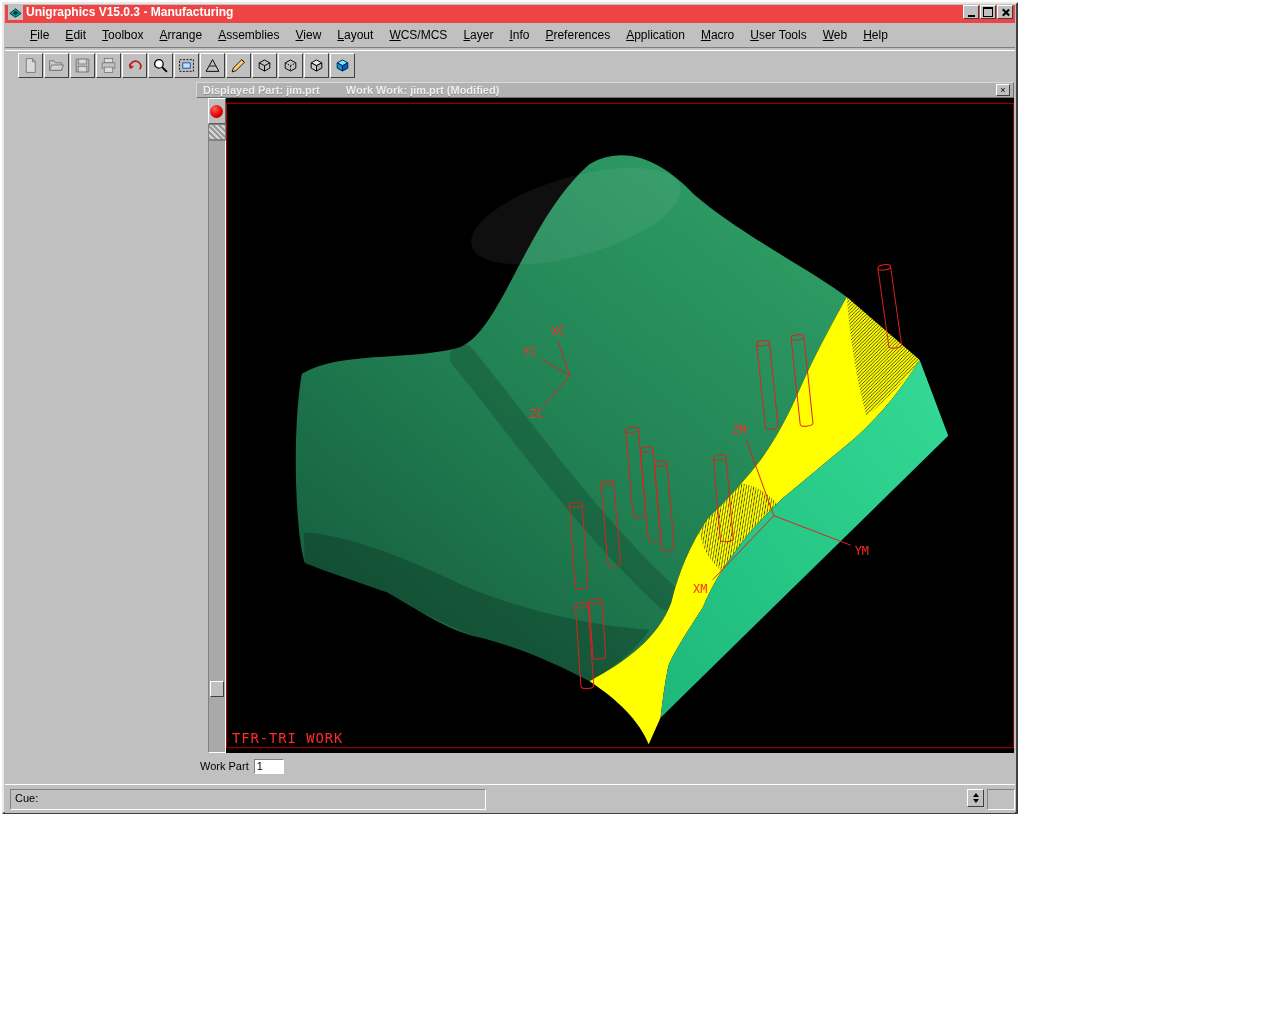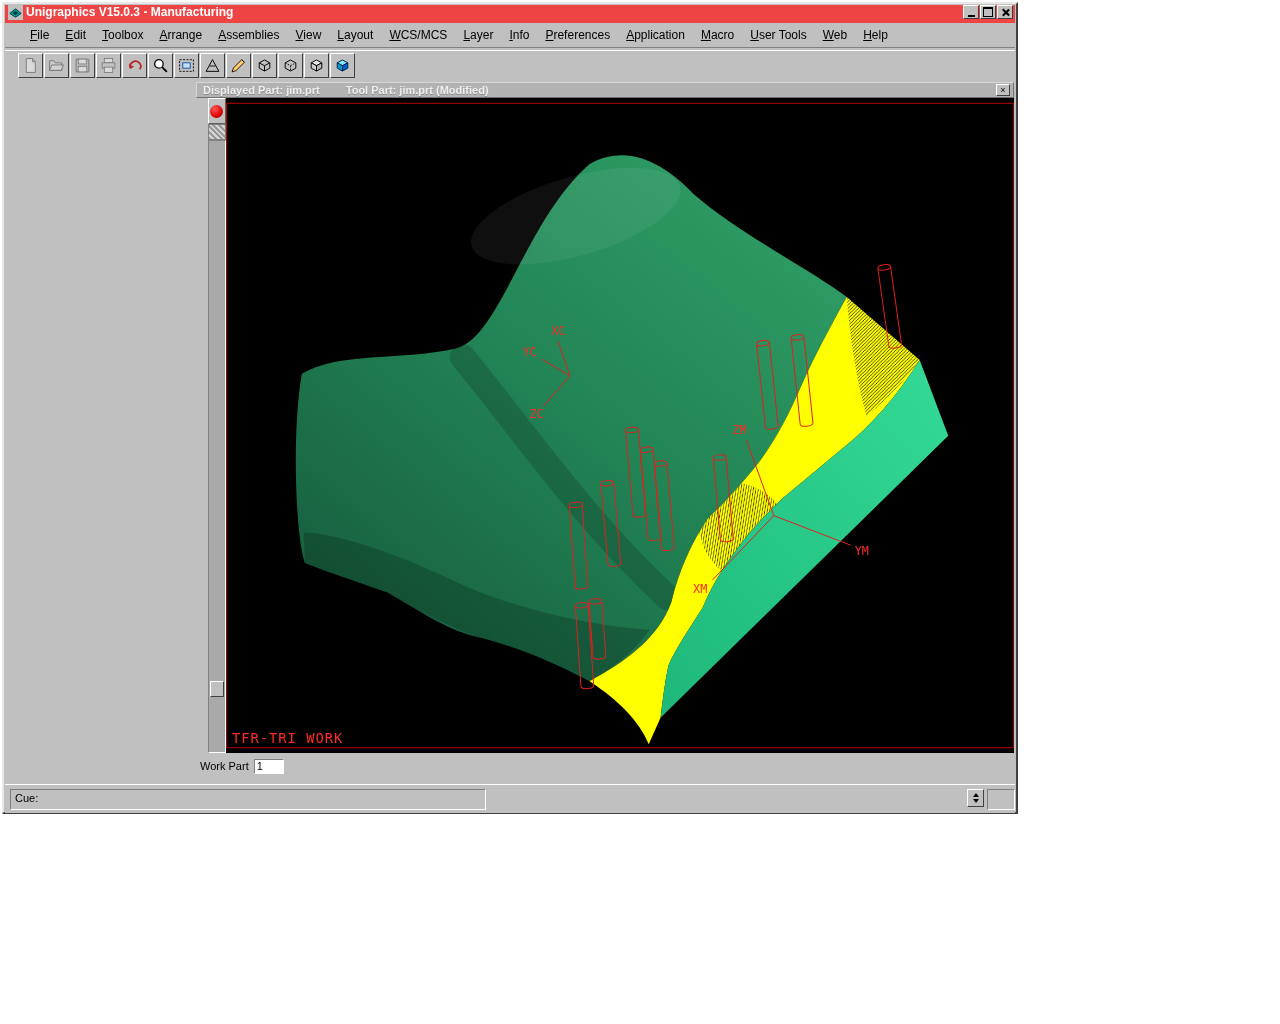--- a/index.html
+++ b/index.html
@@ -205,21 +205,21 @@
             <path d="M3 5.5L8 2.8l5 2.7L8 8.2z" fill="#7fe8ff" stroke="#002244" stroke-width="0.9"></path>
             <path d="M3 5.5L8 8.2v5l-5-2.7z" fill="#0099cc" stroke="#002244" stroke-width="0.9"></path>
             <path d="M13 5.5L8 8.2v5l5-2.7z" fill="#005fd0" stroke="#002244" stroke-width="0.9"></path>
           </svg>
         </button>
       </div>
 
     <div class="gfx">
       <div class="gfx-header">
         <span class="hdr-label">Displayed Part: jim.prt</span>
-        <span class="hdr-label">Tool Part: jim.prt (Modified)</span>
+        <span class="hdr-label">Work Work: jim.prt (Modified)</span>
         <button class="gfx-close">×</button>
       </div>
       <div class="gfx-body">
         <div class="gfx-strip">
           <div class="stop-btn">
             <span class="stop-light"></span>
           </div>
           <div class="strip-hatch"></div>
           <div class="strip-track">
             <div class="strip-thumb"></div>

